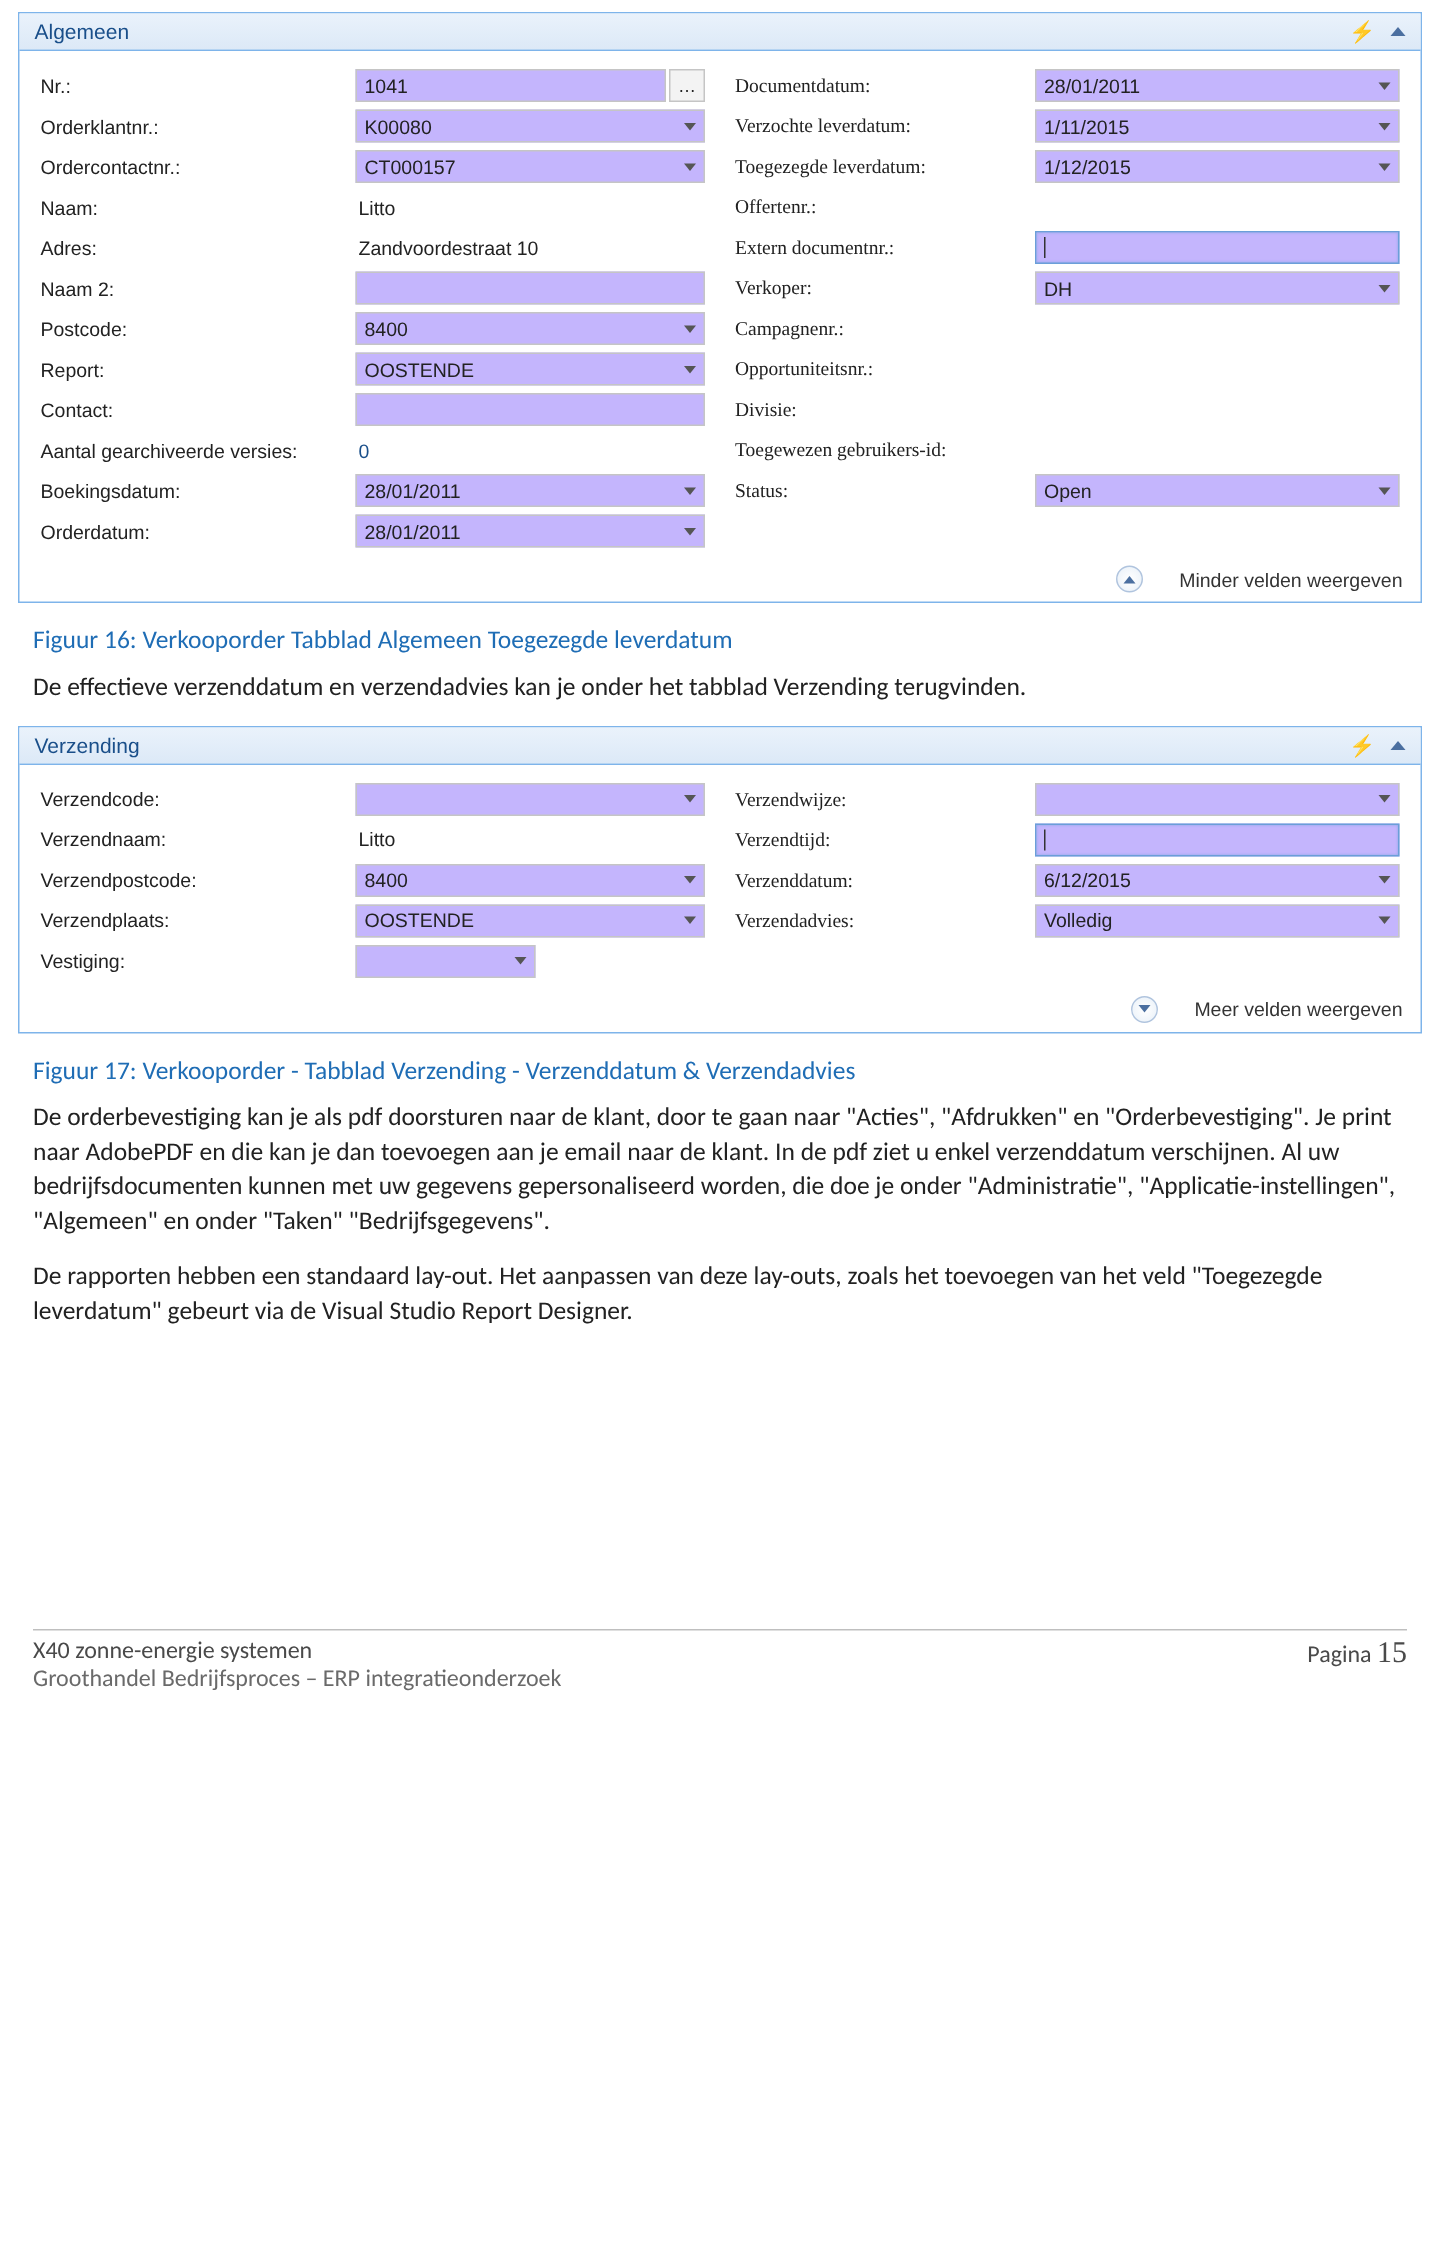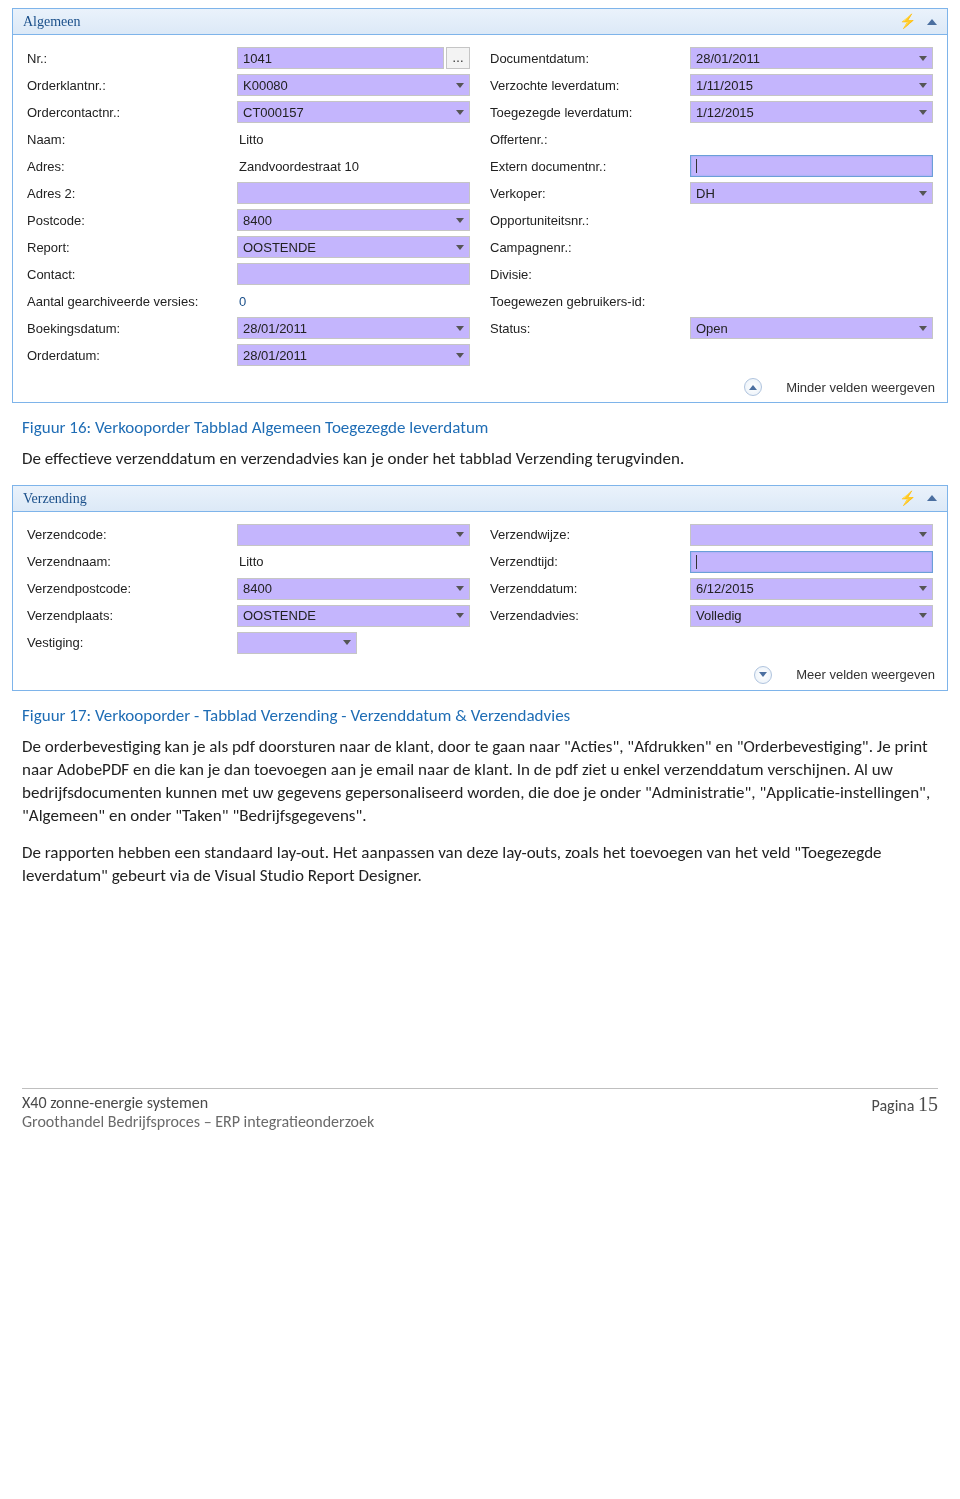--- a/index.html
+++ b/index.html
@@ -19,21 +19,20 @@
   }
   .panel-header {
     background: linear-gradient(#eaf2fb, #dce9f7);
     color: #1a4f8a;
     font-size: 14px;
     padding: 4px 10px;
     border-bottom: 1px solid #7eb4ea;
     display: flex;
     align-items: flex-end;
     justify-content: space-between;
-    font-family: Liberation Serif, serif;
   }
   .panel-title { font-weight: 500; }
   .panel-header-icons {
     display: flex;
     align-items: center;
     gap: 10px;
     color: #a68f1e;
   }
   .lightning { font-size: 14px; }
   .chevup, .chevdown {
@@ -55,21 +54,21 @@
     display: flex;
     align-items: center;
     margin: 3px 0;
     min-height: 24px;
   }
   .lbl {
     width: 210px;
     font-size: 13px;
     color: #222;
   }
-  .col-right .lbl { width: 200px; }
+  .col-right .lbl { width: 200px; font-family: Liberation Serif, serif; }
   .fld {
     flex: 1;
     font-size: 13px;
     color: #222;
     display: flex;
     align-items: center;
     gap: 2px;
   }
   .input {
     flex: 1;
@@ -219,21 +218,21 @@
               <div class="plainval black">Litto</div>
             </div>
           </div>
           <div class="row">
             <div class="lbl">Adres:</div>
             <div class="fld">
               <div class="plainval black">Zandvoordestraat 10</div>
             </div>
           </div>
           <div class="row">
-            <div class="lbl">Adres 2:</div>
+            <div class="lbl">Naam 2:</div>
             <div class="fld">
               <div class="input"></div>
             </div>
           </div>
           <div class="row">
             <div class="lbl">Postcode:</div>
             <div class="fld">
               <div class="input">
                 <span>8400</span>
                 <span class="caret-down"></span>
@@ -325,27 +324,27 @@
           <div class="row">
             <div class="lbl">Verkoper:</div>
             <div class="fld">
               <div class="input">
                 <span>DH</span>
                 <span class="caret-down"></span>
               </div>
             </div>
           </div>
           <div class="row">
+            <div class="lbl">Campagnenr.:</div>
+            <div class="fld">
+              <div class="plainval black"></div>
+            </div>
+          </div>
+          <div class="row">
             <div class="lbl">Opportuniteitsnr.:</div>
-            <div class="fld">
-              <div class="plainval black"></div>
-            </div>
-          </div>
-          <div class="row">
-            <div class="lbl">Campagnenr.:</div>
             <div class="fld">
               <div class="plainval black"></div>
             </div>
           </div>
           <div class="row">
             <div class="lbl">Divisie:</div>
             <div class="fld">
               <div class="plainval black"></div>
             </div>
           </div>

